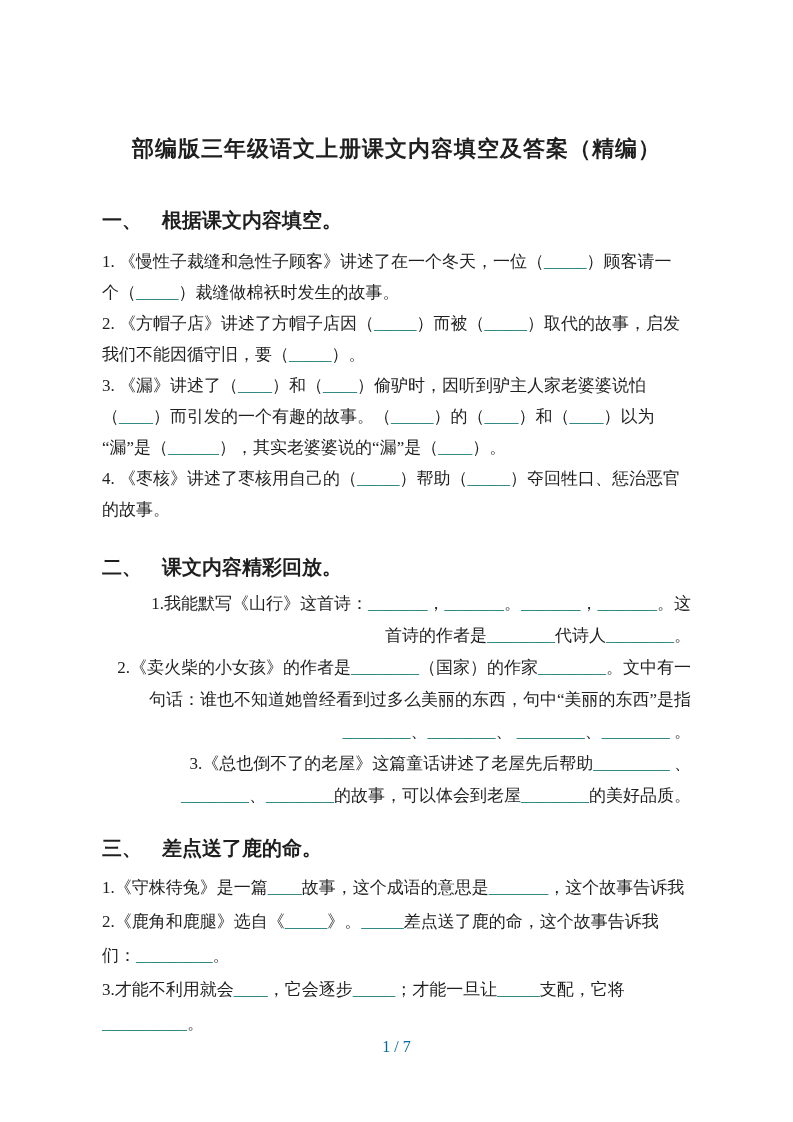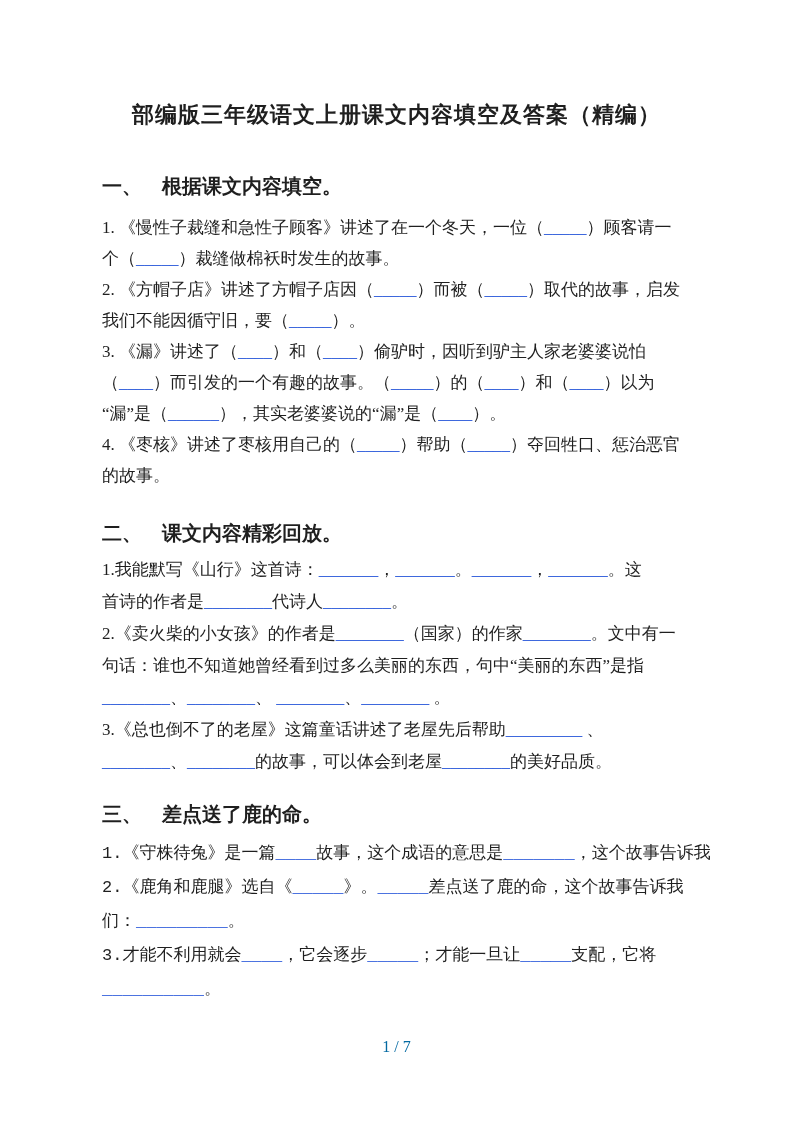--- a/index.html
+++ b/index.html
@@ -9,20 +9,21 @@
     height: 1122px;
     background: #ffffff;
     box-sizing: border-box;
     outline: 1px solid #e3e3e3;
     font-family: "Liberation Serif", "DejaVu Serif", serif;
     color: #1f1f1f;
     overflow: hidden;
   }
   .content {
     padding: 100px 102px 0 102px;
+    margin-top: 34px;
   }
   .doc-title {
     margin: 0;
     font-size: 22px;
     line-height: 30px;
     font-weight: bold;
     text-align: center;
     letter-spacing: 1px;
     white-space: nowrap;
   }
@@ -32,31 +33,31 @@
     line-height: 28px;
     font-weight: bold;
     white-space: nowrap;
     font-family: Liberation Serif, serif;
   }
   .sec1 .sec-heading { margin-top: 42px; }
   .sec2 .sec-heading { margin-top: 28px; }
   .sec3 .sec-heading { margin-top: 22px; }
   .sec-body { margin: 0; }
   .sec1 .sec-body { margin-top: 12px; }
-  .sec2 .sec-body { margin-top: 7px; }
-  .sec3 .sec-body { margin-top: 9px; font-family: Liberation Mono, monospace; }
+  .sec2 .sec-body { margin-top: 7px; text-align: right; }
+  .sec3 .sec-body { margin-top: 9px; }
   .line {
     font-size: 17px;
     white-space: nowrap;
   }
   .sec1 .line { line-height: 31px; }
   .sec2 .line { line-height: 32px; }
   .sec3 .line { line-height: 34px; }
   .blank {
-    color: #1d4ed8;
+    color: #0f766e;
     letter-spacing: 0;
   }
   .page-footer {
     position: absolute;
     top: 1036px;
     left: 0;
     width: 100%;
     text-align: center;
     font-size: 16px;
     line-height: 22px;

